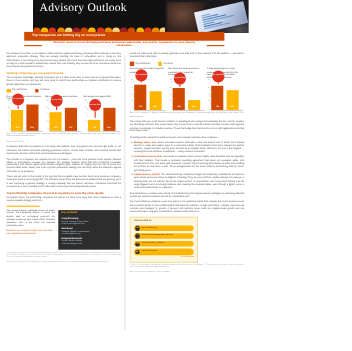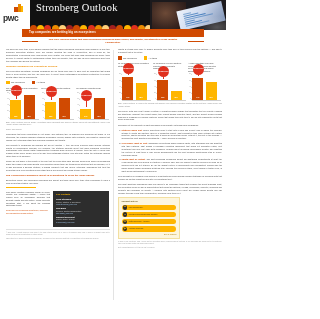--- a/index.html
+++ b/index.html
@@ -147,28 +147,20 @@
               text-align:justify; }
   .foot-rule { width:100%; height:.4px; background:#e0e0e0; margin:2px 0 1.4px; }
 </style>
 </head>
 <body>
 
 <div class="page">
 
   <div class="header">
 
-    <div class="logo">
-      <div class="logo-mark">
-        <i class="a"></i>
-          <i class="b"></i>
-          <i class="c"></i>
-      </div>
-      <div class="logo-text">pwc</div>
-    </div>
 
     <div class="masthead"></div>
     <div class="pattern" id="pattern">
         <i class="dot" style="left: 0px; background: rgb(208, 74, 2);"></i>
         <i class="dot" style="left: 7.2px; background: rgb(255, 182, 0);"></i>
         <i class="dot" style="left: 14.4px; background: rgb(224, 48, 30);"></i>
         <i class="dot" style="left: 21.6px; background: rgb(235, 140, 0);"></i>
         <i class="dot" style="left: 28.8px; background: rgb(255, 208, 122);"></i>
         <i class="dot" style="left: 36px; background: rgb(163, 32, 32);"></i>
         <i class="dot" style="left: 43.2px; background: rgb(208, 74, 2);"></i>
@@ -176,21 +168,21 @@
         <i class="dot" style="left: 57.6px; background: rgb(224, 48, 30);"></i>
         <i class="dot" style="left: 64.8px; background: rgb(235, 140, 0);"></i>
         <i class="dot" style="left: 72px; background: rgb(255, 208, 122);"></i>
         <i class="dot" style="left: 79.2px; background: rgb(163, 32, 32);"></i>
         <i class="dot" style="left: 86.4px; background: rgb(208, 74, 2);"></i>
         <i class="dot" style="left: 93.6px; background: rgb(255, 182, 0);"></i>
         <i class="dot" style="left: 100.8px; background: rgb(224, 48, 30);"></i>
         <i class="dot" style="left: 108px; background: rgb(235, 140, 0);"></i>
         <i class="dot" style="left: 115.2px; background: rgb(255, 208, 122);"></i>
       </div>
-    <div class="masthead-title">Stronberg Outlook</div>
+    <div class="masthead-title">Advisory Outlook</div>
 
     <div class="photo">
       <div class="hand"></div>
       <div class="tablet" id="tablet">
           <i class="bar" style="left: 6px; top: 4px; width: 8px; opacity: 0.55;"></i>
           <i class="bar" style="left: 6px; top: 6px; width: 15px; opacity: 0.7;"></i>
           <i class="bar" style="left: 6px; top: 8px; width: 22px; opacity: 0.85;"></i>
           <i class="bar" style="left: 6px; top: 10px; width: 29px; opacity: 0.55;"></i>
           <i class="bar" style="left: 6px; top: 12px; width: 10px; opacity: 0.7;"></i>
           <i class="bar" style="left: 6px; top: 14px; width: 17px; opacity: 0.85;"></i>

